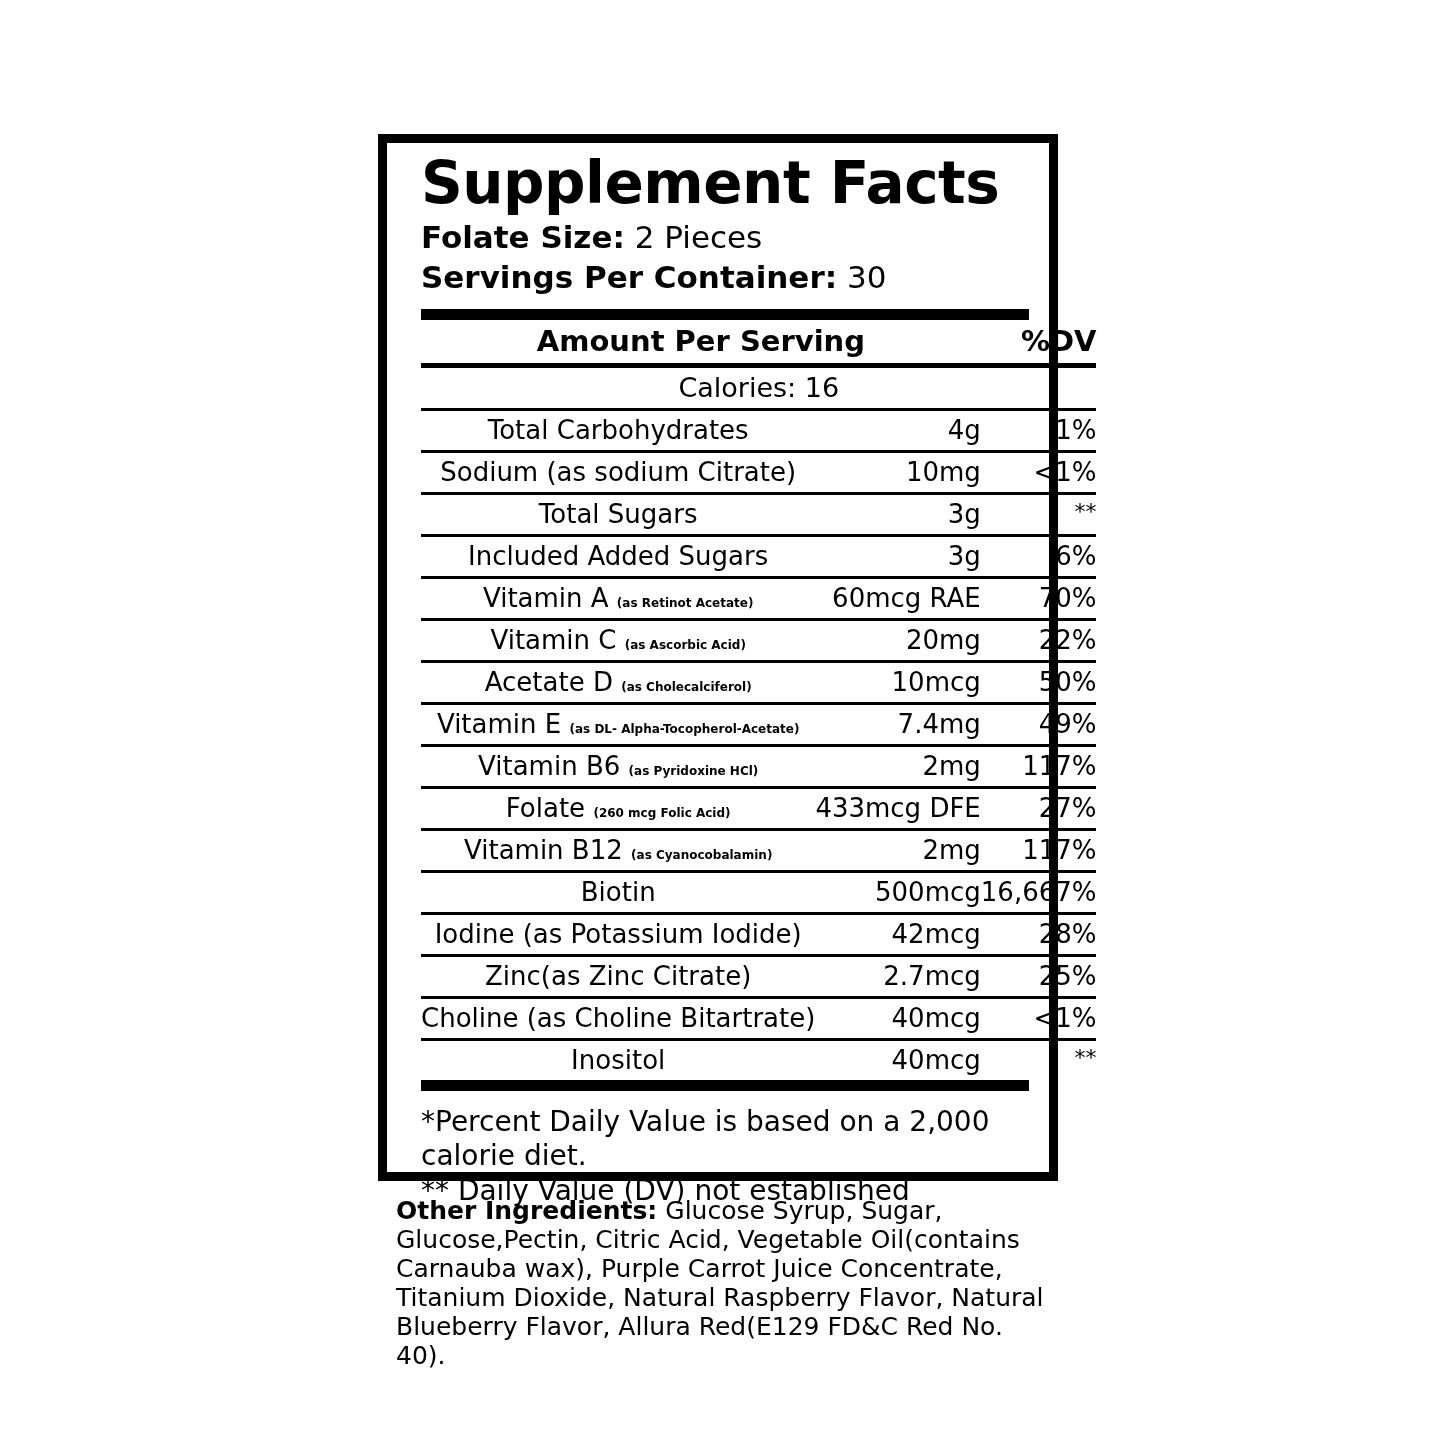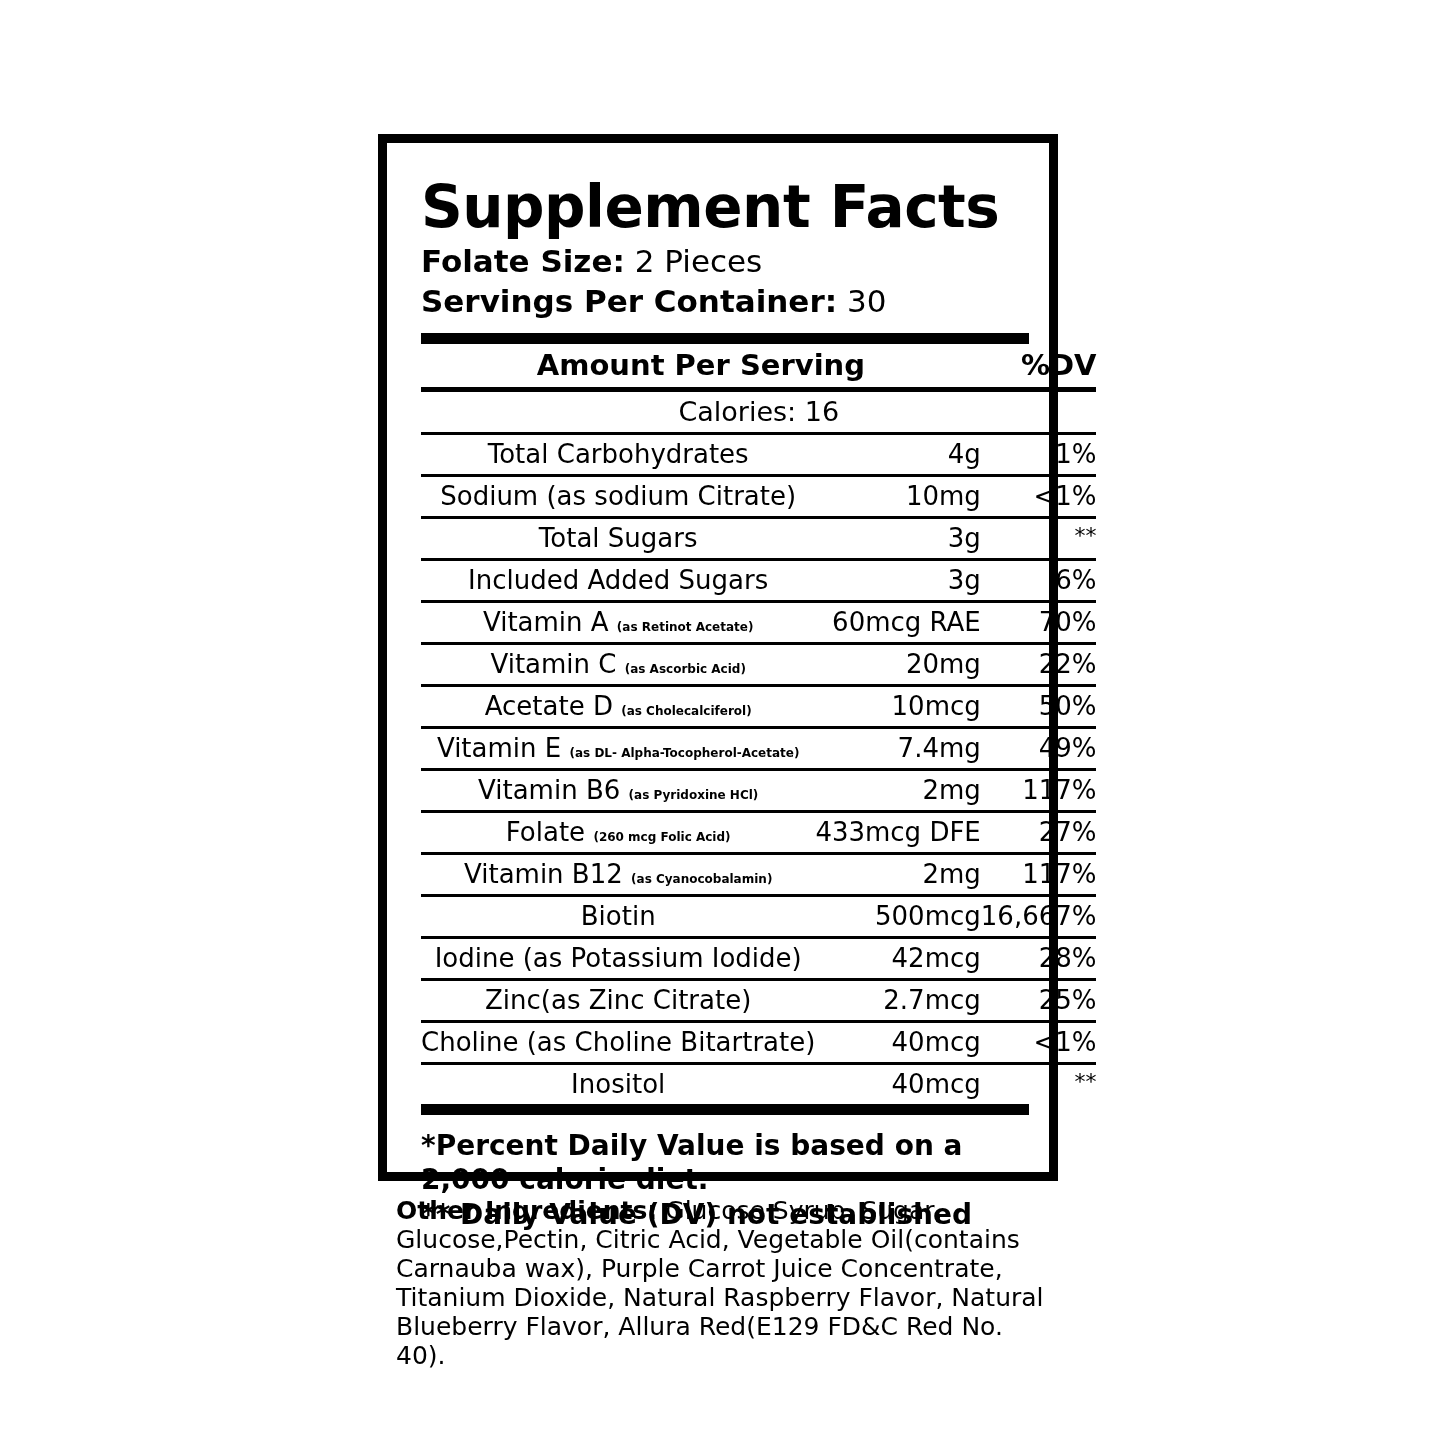--- a/index.html
+++ b/index.html
@@ -32,21 +32,21 @@
     width: 680px;
     height: 1047px;
     box-sizing: border-box;
     border: 9px solid #000;
     background: #fff;
   }
 
   .panel-inner {
     position: absolute;
     left: 28px;
-    top: 24px;
+    top: 0;
     right: 14px;
   }
 
   .title {
     font-size: 58px;
     font-weight: bold;
     line-height: 1.05;
     letter-spacing: -0.5px;
     margin: 10px 0 4px 6px;
   }
@@ -112,21 +112,20 @@
   .calories-row td {
     font-size: 27px;
     border-bottom: 3px solid #000;
     padding-top: 6px;
   }
 
   .footnotes {
     margin: 14px 6px 0 6px;
     font-size: 28px;
     line-height: 1.22;
-    font-weight: bold;
   }
 
   
   .other {
     position: absolute;
     left: 396px;
     top: 1196px;
     width: 660px;
     font-size: 25px;
     line-height: 1.16;

